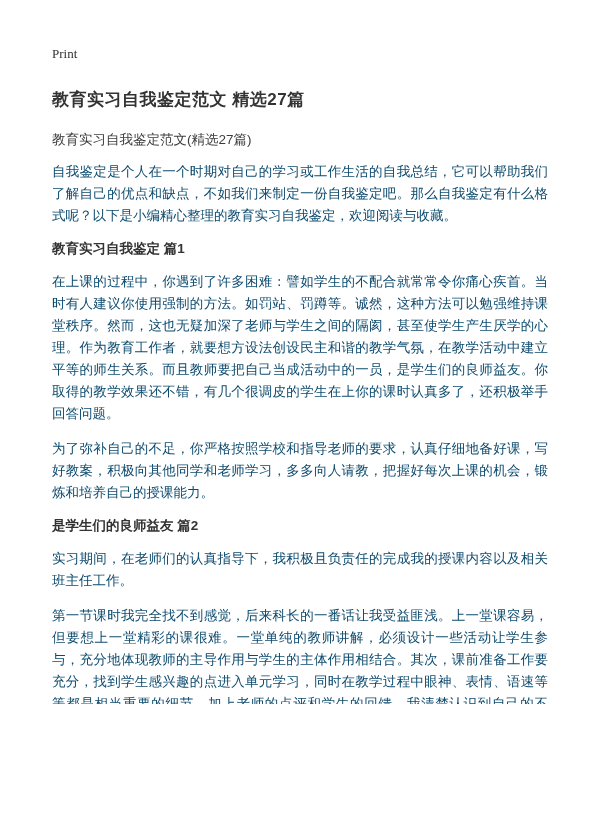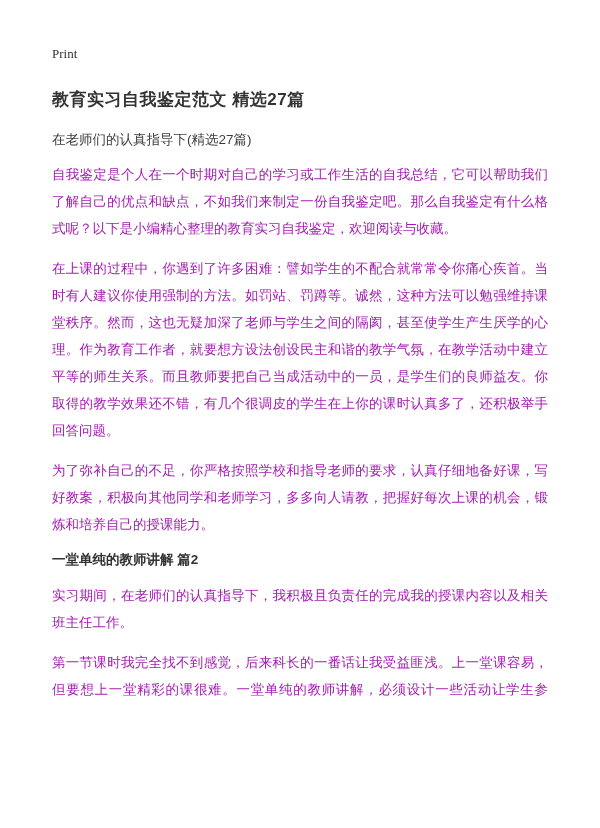--- a/index.html
+++ b/index.html
@@ -33,50 +33,51 @@
       margin: 10px 0 20px 0;
       letter-spacing: 0.5px;
     }
     .doc-subtitle {
       font-size: 13.5px;
       color: #3d3d3d;
       margin: 0 0 12px 0;
     }
     .para {
       font-size: 13.5px;
-      line-height: 27px;
+      line-height: 22px;
       text-align: justify;
-      color: #a21caf;
+      color: #0c4a6e;
       margin: 0 0 13px 0;
     }
     .section-heading {
       font-size: 13.5px;
       font-weight: 700;
       color: #333333;
       margin: 6px 0 13px 0;
     }
   </style>
 </head>
 <body>
 
 <div class="page">
 
   <div class="print-label">Print</div>
 
   <h1 class="doc-title">教育实习自我鉴定范文 精选27篇</h1>
 
-  <p class="doc-subtitle">在老师们的认真指导下(精选27篇)</p>
+  <p class="doc-subtitle">教育实习自我鉴定范文(精选27篇)</p>
 
   <p class="para">自我鉴定是个人在一个时期对自己的学习或工作生活的自我总结，它可以帮助我们了解自己的优点和缺点，不如我们来制定一份自我鉴定吧。那么自我鉴定有什么格式呢？以下是小编精心整理的教育实习自我鉴定，欢迎阅读与收藏。</p>
 
+  <h2 class="section-heading">教育实习自我鉴定 篇1</h2>
 
   <p class="para">在上课的过程中，你遇到了许多困难：譬如学生的不配合就常常令你痛心疾首。当时有人建议你使用强制的方法。如罚站、罚蹲等。诚然，这种方法可以勉强维持课堂秩序。然而，这也无疑加深了老师与学生之间的隔阂，甚至使学生产生厌学的心理。作为教育工作者，就要想方设法创设民主和谐的教学气氛，在教学活动中建立平等的师生关系。而且教师要把自己当成活动中的一员，是学生们的良师益友。你取得的教学效果还不错，有几个很调皮的学生在上你的课时认真多了，还积极举手回答问题。</p>
 
   <p class="para">为了弥补自己的不足，你严格按照学校和指导老师的要求，认真仔细地备好课，写好教案，积极向其他同学和老师学习，多多向人请教，把握好每次上课的机会，锻炼和培养自己的授课能力。</p>
 
-  <h2 class="section-heading">一堂单纯的教师讲解 篇2</h2>
+  <h2 class="section-heading">是学生们的良师益友 篇2</h2>
 
   <p class="para">实习期间，在老师们的认真指导下，我积极且负责任的完成我的授课内容以及相关班主任工作。</p>
 
 
   <p class="para">第一节课时我完全找不到感觉，后来科长的一番话让我受益匪浅。上一堂课容易，但要想上一堂精彩的课很难。一堂单纯的教师讲解，必须设计一些活动让学生参与，充分地体现教师的主导作用与学生的主体作用相结合。其次，课前准备工作要充分，找到学生感兴趣的点进入单元学习，同时在教学过程中眼神、表情、语速等等都是相当重要的细节。加上老师的点评和学生的回馈，我清楚认识到自己的不足，让我知道应该从哪方面去提升自己。老师的教学方法让我清楚认识到必须先搞好学生的基础，而不是应试教育。平时也有听其他老师的英语课，从中我也学到了很多教学方法和技巧。在之后的上课中，就改进了教学方法，使得我的教学达到了预想的效果。</p>
 
 </div>
 
 </body></html>

